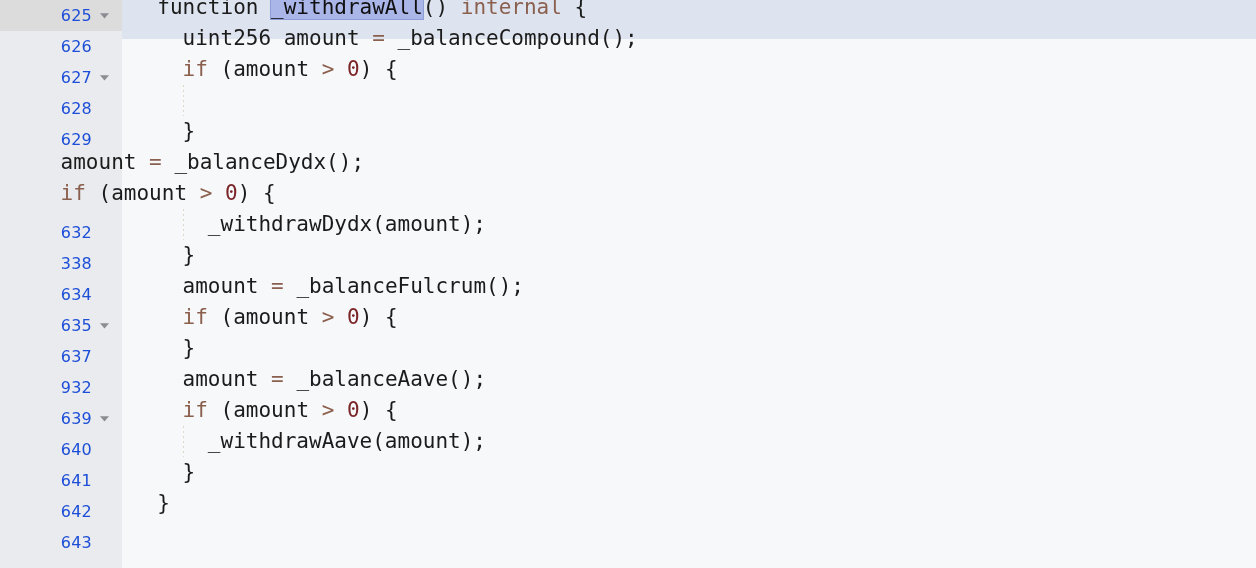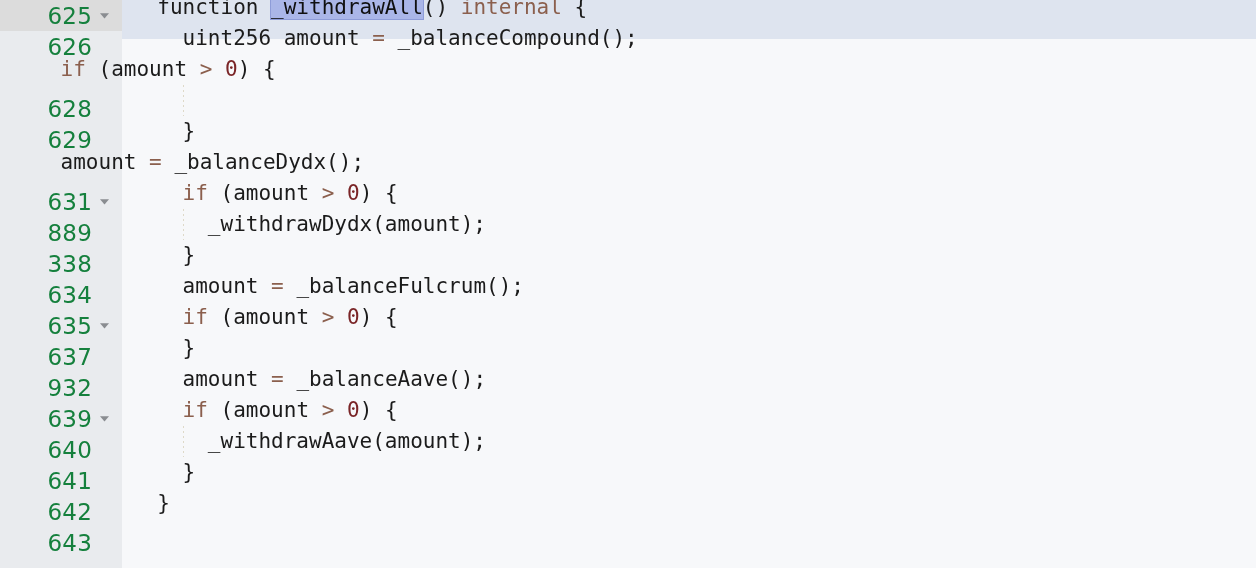--- a/index.html
+++ b/index.html
@@ -54,22 +54,22 @@
     height: 31px;
     box-sizing: border-box;
     display: flex;
     align-items: center;
     justify-content: flex-end;
     padding-right: 6px;
     background: #e9ebee;
   }
   .lineno {
     font-family: "DejaVu Sans", sans-serif;
-    font-size: 23px;
-    color: #15803d;
+    font-size: 16px;
+    color: #1d4ed8;
     letter-spacing: 0.2px;
   }
   .fold {
     flex: 0 0 24px;
     width: 24px;
     display: flex;
     align-items: center;
     justify-content: center;
   }
   .fold svg { display: block; }
@@ -115,28 +115,28 @@
 </head>
 <body>
 
 <div id="editor">
   <div class="gutter-bg"></div>
   <div id="lines">
       <div class="code-line current"><div class="gutter"><span class="lineno">625</span><span class="fold"><svg width="13" height="13" viewBox="0 0 13 13" aria-hidden="true">
               <path d="M2 4.2 H11 L6.5 9.4 Z" fill="#8a8d91"></path>
             </svg></span></div><div class="content"><span class="tok-plain">  function </span><span class="tok-plain sel">_withdrawAll</span><span class="tok-plain">() </span><span class="tok-keyword">internal</span><span class="tok-plain"> {</span></div></div>
       <div class="code-line"><div class="gutter"><span class="lineno">626</span><span class="fold"></span></div><div class="content"><span class="tok-plain">    uint256 amount </span><span class="tok-operator">=</span><span class="tok-plain"> _balanceCompound();</span></div></div>
-      <div class="code-line"><div class="content"><span class="tok-plain">    </span><span class="tok-keyword">if</span><span class="tok-plain"> (amount </span><span class="tok-operator">&gt;</span><span class="tok-plain"> </span><span class="tok-number">0</span><span class="tok-plain">) {</span></div></div>
+      <div class="code-line"><div class="gutter"><span class="lineno">627</span><span class="fold"><svg width="13" height="13" viewBox="0 0 13 13" aria-hidden="true">
+              <path d="M2 4.2 H11 L6.5 9.4 Z" fill="#8a8d91"></path>
+            </svg></span></div><div class="content"><span class="tok-plain">    </span><span class="tok-keyword">if</span><span class="tok-plain"> (amount </span><span class="tok-operator">&gt;</span><span class="tok-plain"> </span><span class="tok-number">0</span><span class="tok-plain">) {</span></div></div>
       <div class="code-line"><div class="gutter"><span class="lineno">628</span><span class="fold"></span></div><div class="content"><span class="indent-guide" style="left: 61.1px;"></span></div></div>
       <div class="code-line"><div class="gutter"><span class="lineno">629</span><span class="fold"></span></div><div class="content"><span class="tok-plain">    }</span></div></div>
       <div class="code-line"><div class="content"><span class="tok-plain">    amount </span><span class="tok-operator">=</span><span class="tok-plain"> _balanceDydx();</span></div></div>
-      <div class="code-line"><div class="gutter"><span class="lineno">631</span><span class="fold"><svg width="13" height="13" viewBox="0 0 13 13" aria-hidden="true">
-              <path d="M2 4.2 H11 L6.5 9.4 Z" fill="#8a8d91"></path>
-            </svg></span></div><div class="content"><span class="tok-plain">    </span><span class="tok-keyword">if</span><span class="tok-plain"> (amount </span><span class="tok-operator">&gt;</span><span class="tok-plain"> </span><span class="tok-number">0</span><span class="tok-plain">) {</span></div></div>
-      <div class="code-line"><div class="gutter"><span class="lineno">889</span><span class="fold"></span></div><div class="content"><span class="indent-guide" style="left: 61.1px;"></span><span class="tok-plain">      _withdrawDydx(amount);</span></div></div>
+      <div class="code-line"><div class="content"><span class="tok-plain">    </span><span class="tok-keyword">if</span><span class="tok-plain"> (amount </span><span class="tok-operator">&gt;</span><span class="tok-plain"> </span><span class="tok-number">0</span><span class="tok-plain">) {</span></div></div>
+      <div class="code-line"><div class="gutter"><span class="lineno">632</span><span class="fold"></span></div><div class="content"><span class="indent-guide" style="left: 61.1px;"></span><span class="tok-plain">      _withdrawDydx(amount);</span></div></div>
       <div class="code-line"><div class="gutter"><span class="lineno">338</span><span class="fold"></span></div><div class="content"><span class="tok-plain">    }</span></div></div>
       <div class="code-line"><div class="gutter"><span class="lineno">634</span><span class="fold"></span></div><div class="content"><span class="tok-plain">    amount </span><span class="tok-operator">=</span><span class="tok-plain"> _balanceFulcrum();</span></div></div>
       <div class="code-line"><div class="gutter"><span class="lineno">635</span><span class="fold"><svg width="13" height="13" viewBox="0 0 13 13" aria-hidden="true">
               <path d="M2 4.2 H11 L6.5 9.4 Z" fill="#8a8d91"></path>
             </svg></span></div><div class="content"><span class="tok-plain">    </span><span class="tok-keyword">if</span><span class="tok-plain"> (amount </span><span class="tok-operator">&gt;</span><span class="tok-plain"> </span><span class="tok-number">0</span><span class="tok-plain">) {</span></div></div>
       <div class="code-line"><div class="gutter"><span class="lineno">637</span><span class="fold"></span></div><div class="content"><span class="tok-plain">    }</span></div></div>
       <div class="code-line"><div class="gutter"><span class="lineno">932</span><span class="fold"></span></div><div class="content"><span class="tok-plain">    amount </span><span class="tok-operator">=</span><span class="tok-plain"> _balanceAave();</span></div></div>
       <div class="code-line"><div class="gutter"><span class="lineno">639</span><span class="fold"><svg width="13" height="13" viewBox="0 0 13 13" aria-hidden="true">
               <path d="M2 4.2 H11 L6.5 9.4 Z" fill="#8a8d91"></path>
             </svg></span></div><div class="content"><span class="tok-plain">    </span><span class="tok-keyword">if</span><span class="tok-plain"> (amount </span><span class="tok-operator">&gt;</span><span class="tok-plain"> </span><span class="tok-number">0</span><span class="tok-plain">) {</span></div></div>

